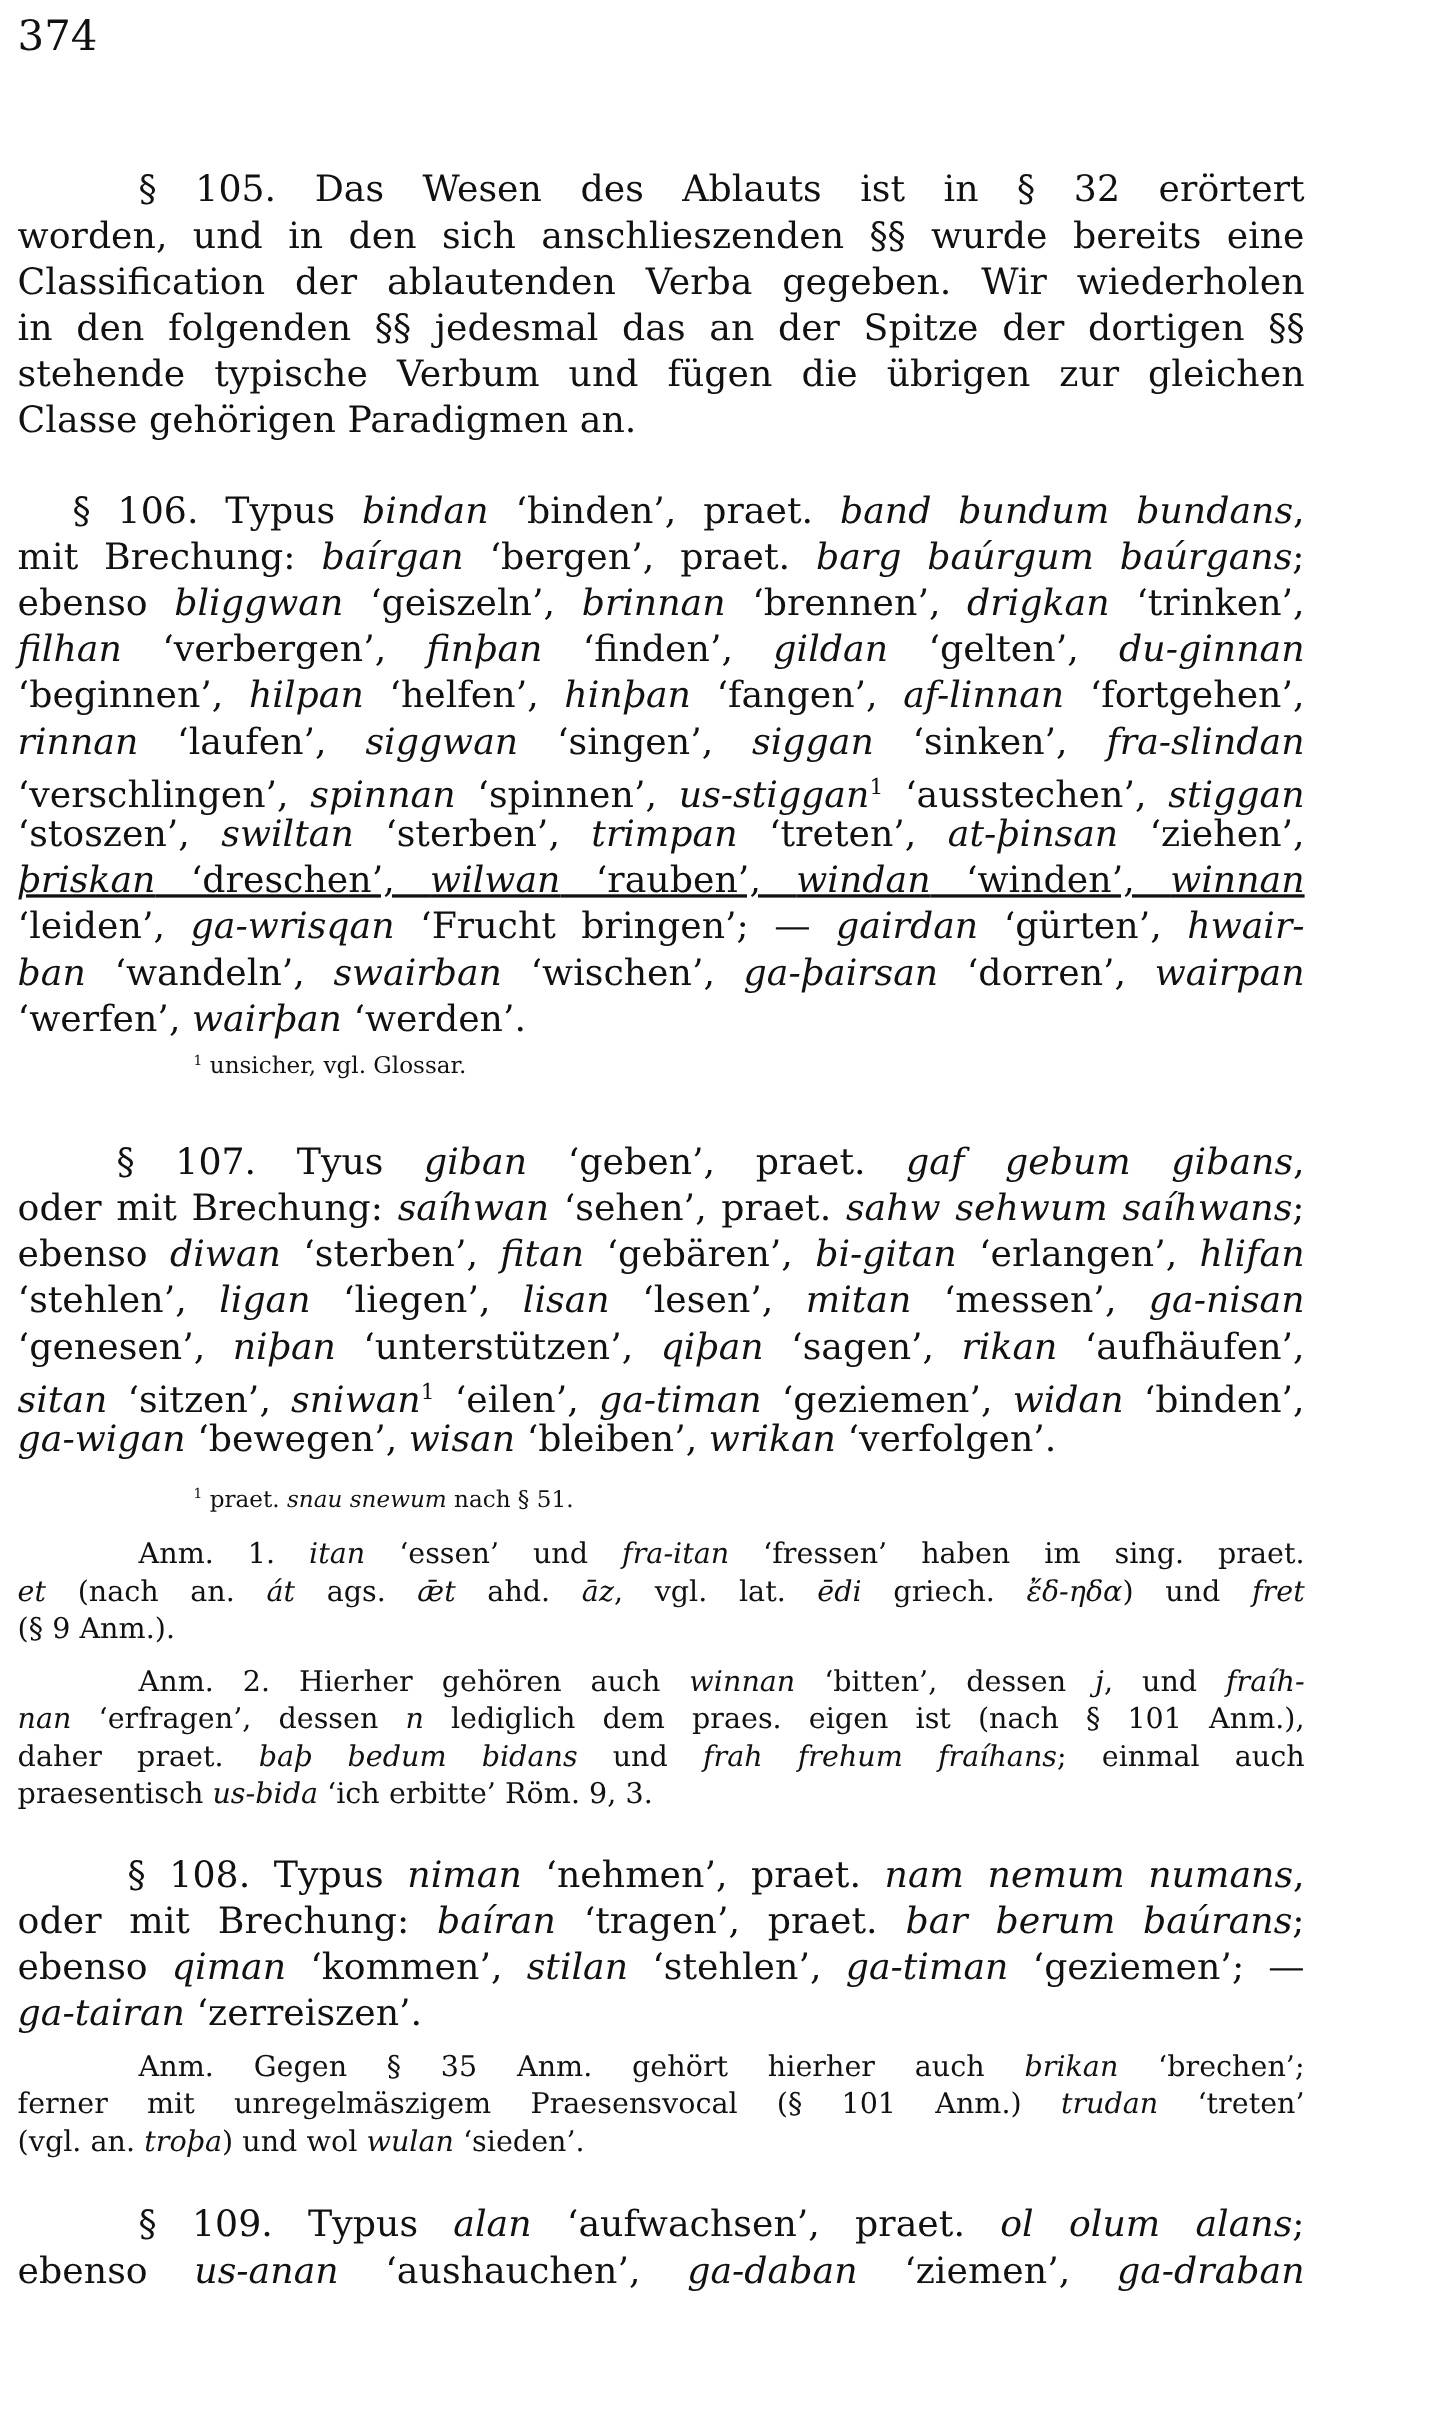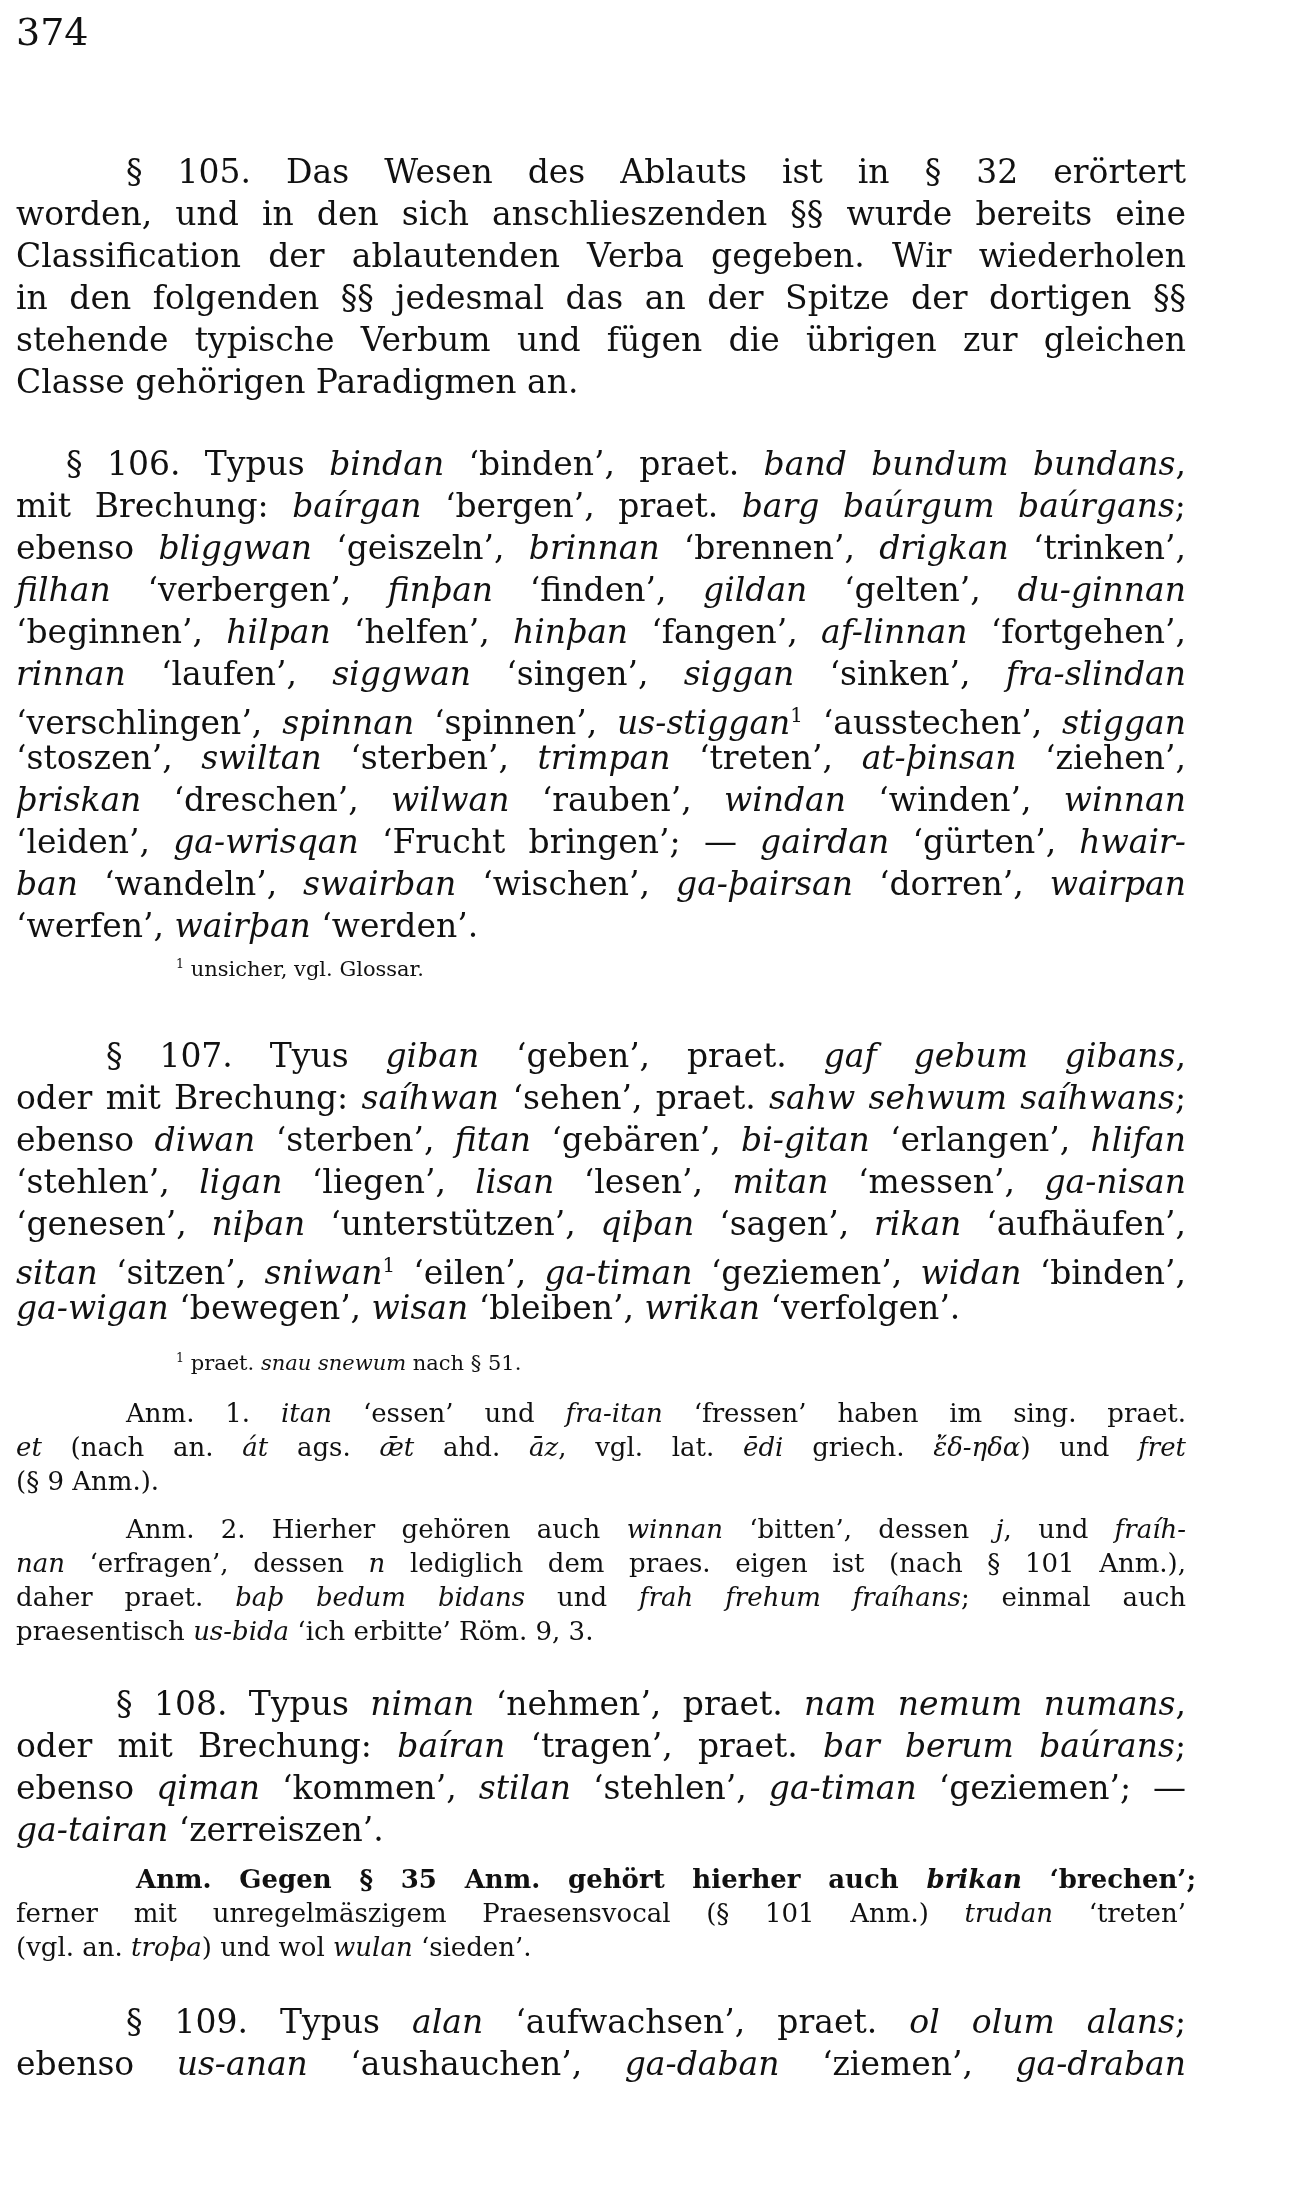--- a/index.html
+++ b/index.html
@@ -30,21 +30,21 @@
       <div class="line just" style="top: 320px;"><span>stehende typische Verbum und fügen die übrigen zur gleichen</span></div>
       <div class="line " style="top: 362px;"><span>Classe gehörigen Paradigmen an.</span></div>
       <div class="line just" style="top: 444px; left: 66px; width: 1120px;"><span>§ 106. Typus </span><span class="it">bindan</span><span> ‘binden’, praet. </span><span class="it">band bundum bundans</span><span>,</span></div>
       <div class="line just" style="top: 486px;"><span>mit Brechung: </span><span class="it">baírgan</span><span> ‘bergen’, praet. </span><span class="it">barg baúrgum baúrgans</span><span>;</span></div>
       <div class="line just" style="top: 528px;"><span>ebenso </span><span class="it">bliggwan</span><span> ‘geiszeln’, </span><span class="it">brinnan</span><span> ‘brennen’, </span><span class="it">drigkan</span><span> ‘trinken’,</span></div>
       <div class="line just" style="top: 570px;"><span class="it">filhan</span><span> ‘verbergen’, </span><span class="it">finþan</span><span> ‘finden’, </span><span class="it">gildan</span><span> ‘gelten’, </span><span class="it">du-ginnan</span></div>
       <div class="line just" style="top: 612px;"><span>‘beginnen’, </span><span class="it">hilpan</span><span> ‘helfen’, </span><span class="it">hinþan</span><span> ‘fangen’, </span><span class="it">af-linnan</span><span> ‘fortgehen’,</span></div>
       <div class="line just" style="top: 654px;"><span class="it">rinnan</span><span> ‘laufen’, </span><span class="it">siggwan</span><span> ‘singen’, </span><span class="it">siggan</span><span> ‘sinken’, </span><span class="it">fra-slindan</span></div>
       <div class="line just" style="top: 696px;"><span>‘verschlingen’, </span><span class="it">spinnan</span><span> ‘spinnen’, </span><span class="it">us-stiggan</span><span class="sup">1</span><span> ‘ausstechen’, </span><span class="it">stiggan</span></div>
       <div class="line just" style="top: 738px;"><span>‘stoszen’, </span><span class="it">swiltan</span><span> ‘sterben’, </span><span class="it">trimpan</span><span> ‘treten’, </span><span class="it">at-þinsan</span><span> ‘ziehen’,</span></div>
-      <div class="line just" style="top: 780px;"><span class="it">þriskan</span><span> ‘dreschen’, </span><span class="it">wilwan</span><span> ‘rauben’, </span><span class="it">windan</span><span> ‘winden’, </span><span class="it">winnan</span></div>
+      <div class="line just" style="top: 780px; text-decoration: underline;"><span class="it">þriskan</span><span> ‘dreschen’, </span><span class="it">wilwan</span><span> ‘rauben’, </span><span class="it">windan</span><span> ‘winden’, </span><span class="it">winnan</span></div>
       <div class="line just" style="top: 822px;"><span>‘leiden’, </span><span class="it">ga-wrisqan</span><span> ‘Frucht bringen’; — </span><span class="it">gairdan</span><span> ‘gürten’, </span><span class="it">hwair-</span></div>
       <div class="line just" style="top: 864px;"><span class="it">ban</span><span> ‘wandeln’, </span><span class="it">swairban</span><span> ‘wischen’, </span><span class="it">ga-þairsan</span><span> ‘dorren’, </span><span class="it">wairpan</span></div>
       <div class="line " style="top: 906px;"><span>‘werfen’, </span><span class="it">wairþan</span><span> ‘werden’.</span></div>
       <div class="line note" style="top: 950px; left: 176px; width: 1010px;"><span class="sup">1</span><span> unsicher, vgl. Glossar.</span></div>
       <div class="line just" style="top: 1036px; left: 106px; width: 1080px;"><span>§ 107. Tyus </span><span class="it">giban</span><span> ‘geben’,   praet. </span><span class="it">gaf   gebum   gibans</span><span>,</span></div>
       <div class="line just" style="top: 1078px;"><span>oder mit Brechung: </span><span class="it">saíhwan</span><span> ‘sehen’, praet. </span><span class="it">sahw sehwum saíhwans</span><span>;</span></div>
       <div class="line just" style="top: 1120px;"><span>ebenso </span><span class="it">diwan</span><span> ‘sterben’, </span><span class="it">fitan</span><span> ‘gebären’, </span><span class="it">bi-gitan</span><span> ‘erlangen’, </span><span class="it">hlifan</span></div>
       <div class="line just" style="top: 1162px;"><span>‘stehlen’, </span><span class="it">ligan</span><span> ‘liegen’, </span><span class="it">lisan</span><span> ‘lesen’, </span><span class="it">mitan</span><span> ‘messen’, </span><span class="it">ga-nisan</span></div>
       <div class="line just" style="top: 1204px;"><span>‘genesen’, </span><span class="it">niþan</span><span> ‘unterstützen’, </span><span class="it">qiþan</span><span> ‘sagen’, </span><span class="it">rikan</span><span> ‘aufhäufen’,</span></div>
       <div class="line just" style="top: 1246px;"><span class="it">sitan</span><span> ‘sitzen’, </span><span class="it">sniwan</span><span class="sup">1</span><span> ‘eilen’, </span><span class="it">ga-timan</span><span> ‘geziemen’, </span><span class="it">widan</span><span> ‘binden’,</span></div>
@@ -54,19 +54,19 @@
       <div class="line small just" style="top: 1430px;"><span class="it">et</span><span> (nach an. </span><span class="it">át</span><span> ags. </span><span class="it">ǣt</span><span> ahd. </span><span class="it">āz</span><span>, vgl. lat. </span><span class="it">ēdi</span><span> griech. </span><span class="it">ἔδ-ηδα</span><span>) und </span><span class="it">fret</span></div>
       <div class="line small" style="top: 1464px;"><span>(§ 9 Anm.).</span></div>
       <div class="line small just" style="top: 1512px; left: 126px; width: 1060px;"><span>Anm. 2.  Hierher gehören auch </span><span class="it">winnan</span><span> ‘bitten’, dessen </span><span class="it">j</span><span>, und </span><span class="it">fraíh-</span></div>
       <div class="line small just" style="top: 1546px;"><span class="it">nan</span><span> ‘erfragen’, dessen </span><span class="it">n</span><span> lediglich dem praes. eigen ist (nach § 101 Anm.),</span></div>
       <div class="line small just" style="top: 1580px;"><span>daher praet. </span><span class="it">baþ bedum bidans</span><span> und </span><span class="it">frah frehum fraíhans</span><span>; einmal auch</span></div>
       <div class="line small" style="top: 1614px;"><span>praesentisch </span><span class="it">us-bida</span><span> ‘ich erbitte’ Röm. 9, 3.</span></div>
       <div class="line just" style="top: 1684px; left: 116px; width: 1070px;"><span>§ 108.  Typus </span><span class="it">niman</span><span> ‘nehmen’, praet. </span><span class="it">nam nemum numans</span><span>,</span></div>
       <div class="line just" style="top: 1726px;"><span>oder mit Brechung: </span><span class="it">baíran</span><span> ‘tragen’,  praet. </span><span class="it">bar  berum  baúrans</span><span>;</span></div>
       <div class="line just" style="top: 1768px;"><span>ebenso </span><span class="it">qiman</span><span> ‘kommen’, </span><span class="it">stilan</span><span> ‘stehlen’, </span><span class="it">ga-timan</span><span> ‘geziemen’; —</span></div>
       <div class="line " style="top: 1810px;"><span class="it">ga-tairan</span><span> ‘zerreiszen’.</span></div>
-      <div class="line small just" style="top: 1862px; left: 136px; width: 1060px; font-weight: bold;"><span>Anm.  Gegen § 35 Anm. gehört hierher auch </span><span class="it">brikan</span><span> ‘brechen’;</span></div>
+      <div class="line small just" style="top: 1862px; left: 126px; width: 1060px;"><span>Anm.  Gegen § 35 Anm. gehört hierher auch </span><span class="it">brikan</span><span> ‘brechen’;</span></div>
       <div class="line small just" style="top: 1896px;"><span>ferner mit unregelmäszigem Praesensvocal (§ 101 Anm.) </span><span class="it">trudan</span><span> ‘treten’</span></div>
       <div class="line small" style="top: 1930px;"><span>(vgl. an. </span><span class="it">troþa</span><span>) und wol </span><span class="it">wulan</span><span> ‘sieden’.</span></div>
       <div class="line just" style="top: 2002px; left: 126px; width: 1060px;"><span>§ 109.  Typus </span><span class="it">alan</span><span> ‘aufwachsen’, praet. </span><span class="it">ol olum alans</span><span>;</span></div>
       <div class="line just" style="top: 2044px;"><span>ebenso  </span><span class="it">us-anan</span><span>  ‘aushauchen’,  </span><span class="it">ga-daban</span><span>  ‘ziemen’,  </span><span class="it">ga-draban</span></div>
     </div>
 </div>
 
 </body></html>

